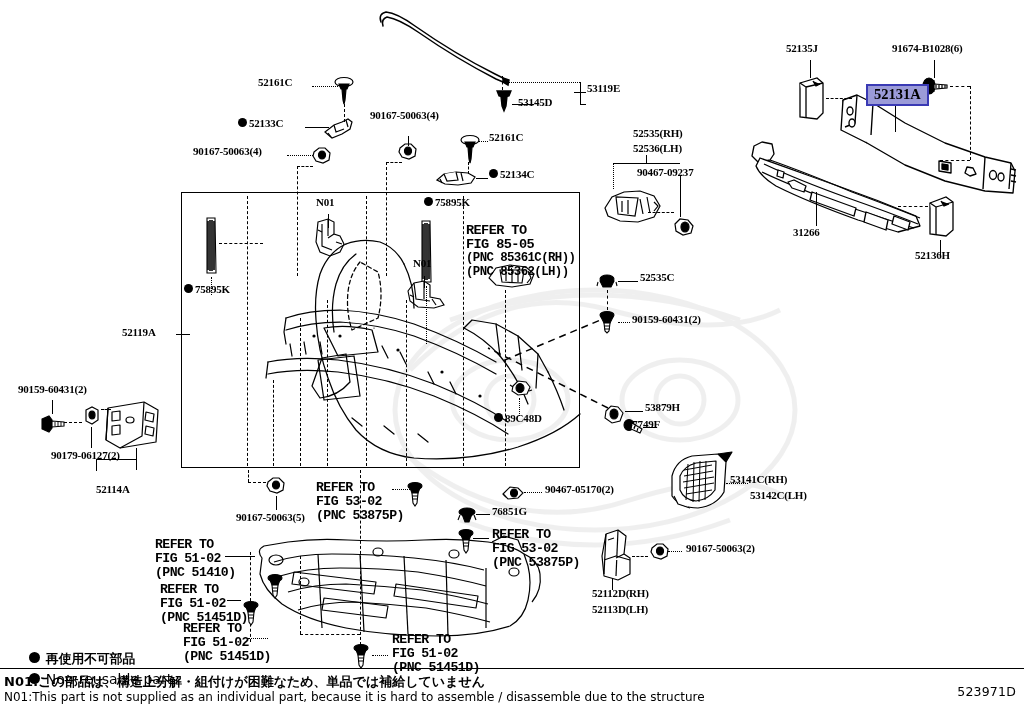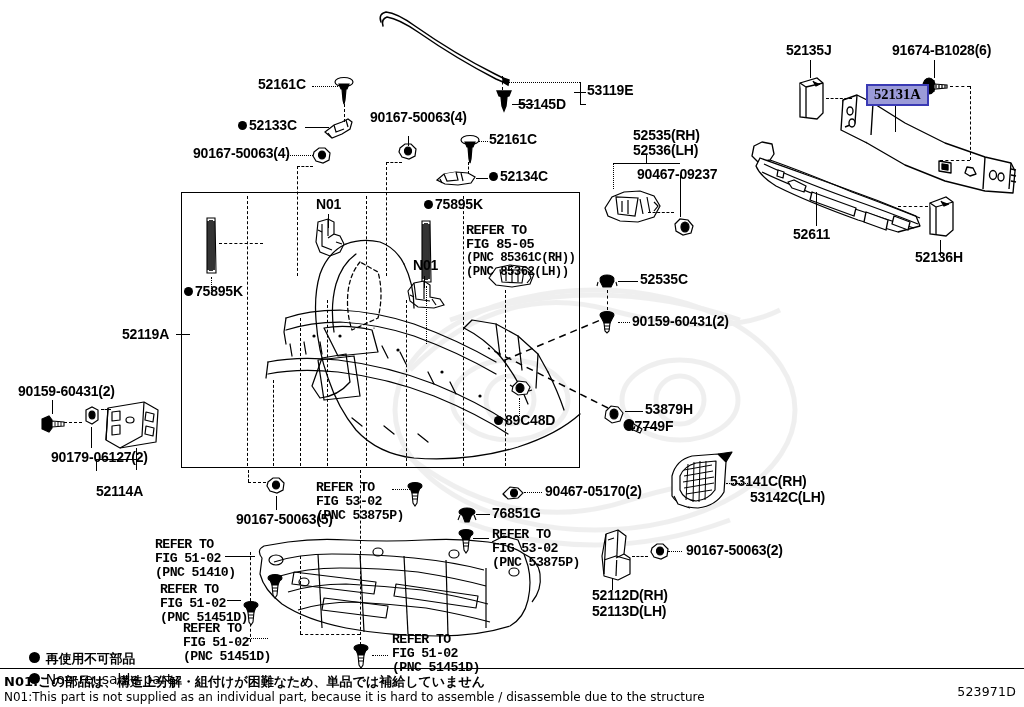--- a/index.html
+++ b/index.html
@@ -22,23 +22,23 @@
     position: absolute;
     left: 360px; top: 250px;
     width: 470px; height: 330px;
     opacity: 0.085;
     pointer-events: none;
   }
 
   
   .lbl {
     position: absolute;
-    font-family: Liberation Sans, sans-serif;
+    font-family: Liberation Serif, serif;
     font-weight: bold;
-    font-size: 14px;
+    font-size: 11px;
     letter-spacing: -0.2px;
     white-space: pre;
     line-height: 1.06;
     color: #000;
   }
   .lbl.mono {
     font-family: "Liberation Mono", "DejaVu Sans Mono", monospace;
     font-size: 12.4px;
     letter-spacing: -0.6px;
   }
@@ -711,21 +711,21 @@
   <div class="lbl" style="left:587px; top:83px;">53119E</div>
   <div class="lbl" style="left:518px; top:97px;">53145D</div>
 
   <div class="lbl" style="left:633px; top:128px;">52535(RH)</div>
   <div class="lbl" style="left:633px; top:143px;">52536(LH)</div>
   <div class="lbl" style="left:637px; top:167px;">90467-09237</div>
 
   <div class="lbl" style="left:786px; top:43px;">52135J</div>
   <div class="lbl" style="left:892px; top:43px;">91674-B1028(6)</div>
   <div class="highlight" style="left:866px; top:84px;">52131A</div>
-  <div class="lbl" style="left:793px; top:227px;">52611</div>
+  <div class="lbl" style="left:793px; top:227px;">31266</div>
   <div class="lbl" style="left:915px; top:250px;">52136H</div>
 
   <div class="lbl" style="left:184px; top:284px;"><span class="dot"></span><span>75895K</span></div>
   <div class="lbl" style="left:424px; top:197px;"><span class="dot"></span><span>75895K</span></div>
   <div class="lbl" style="left:316px; top:197px;">N01</div>
   <div class="lbl" style="left:413px; top:258px;">N01</div>
   <div class="lbl" style="left:122px; top:327px;">52119A</div>
 
   <div class="lbl mono" style="left:466px; top:224px; font-size:13.6px; font-weight:bold;">REFER TO
 FIG 85-05</div>

